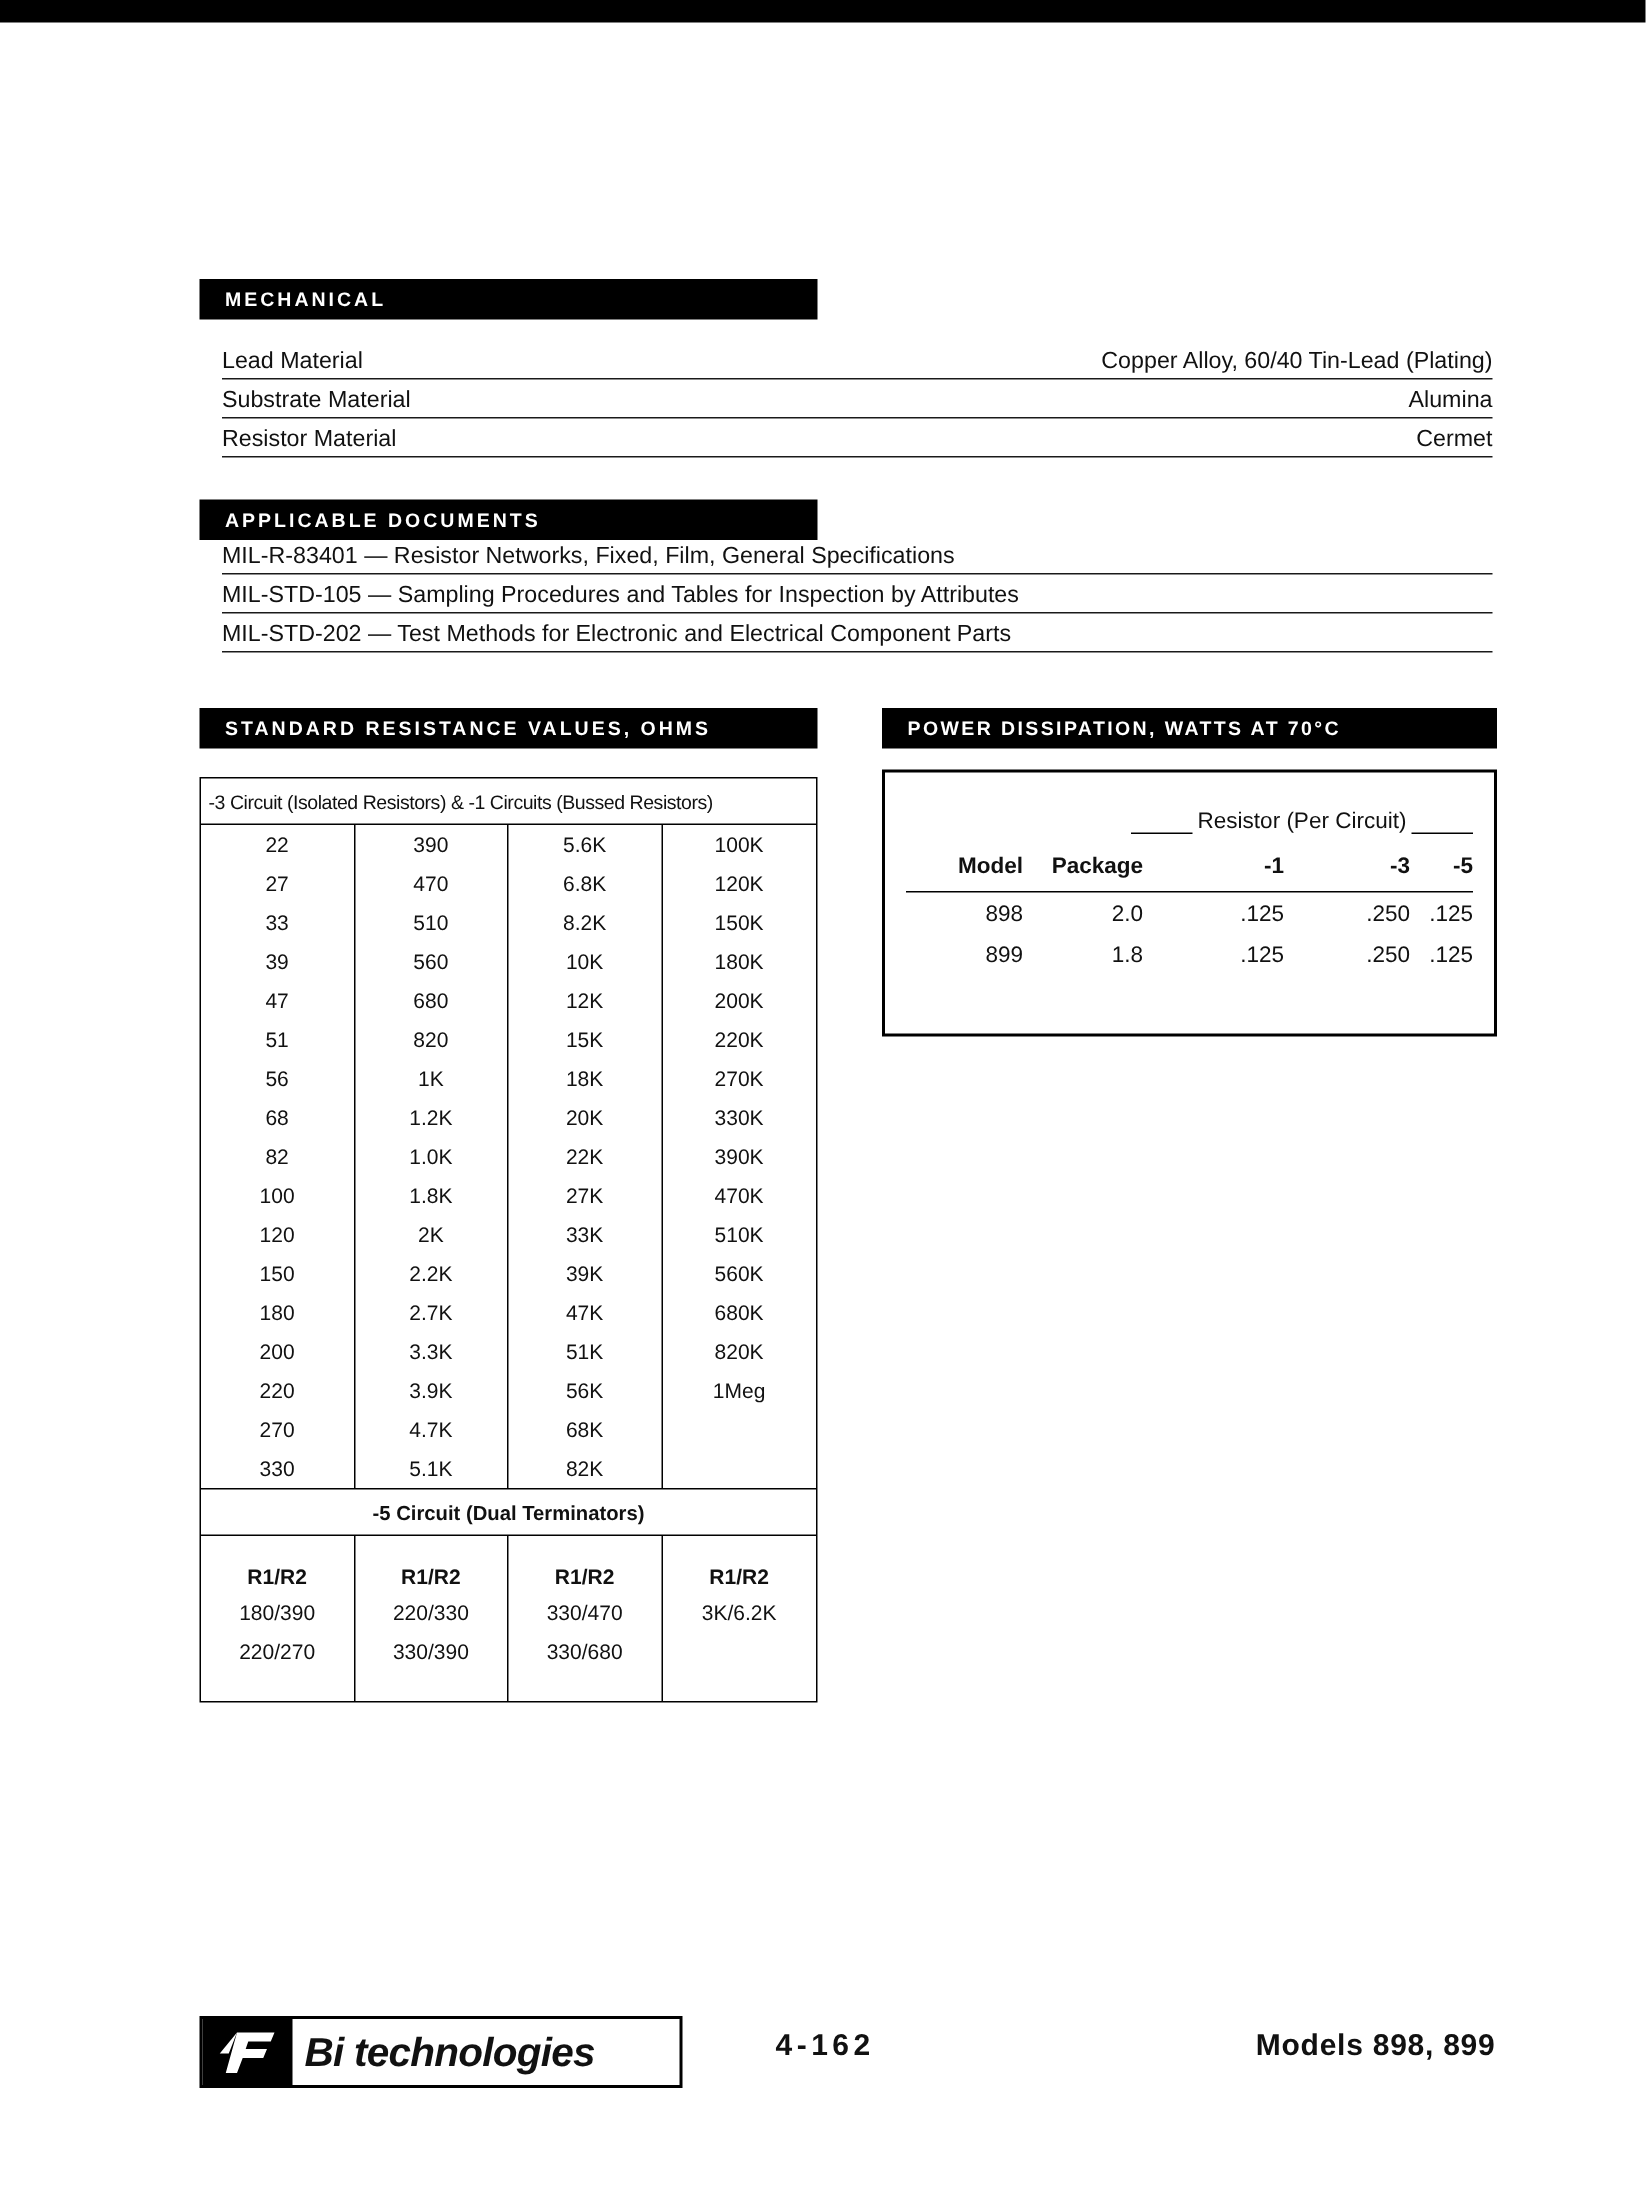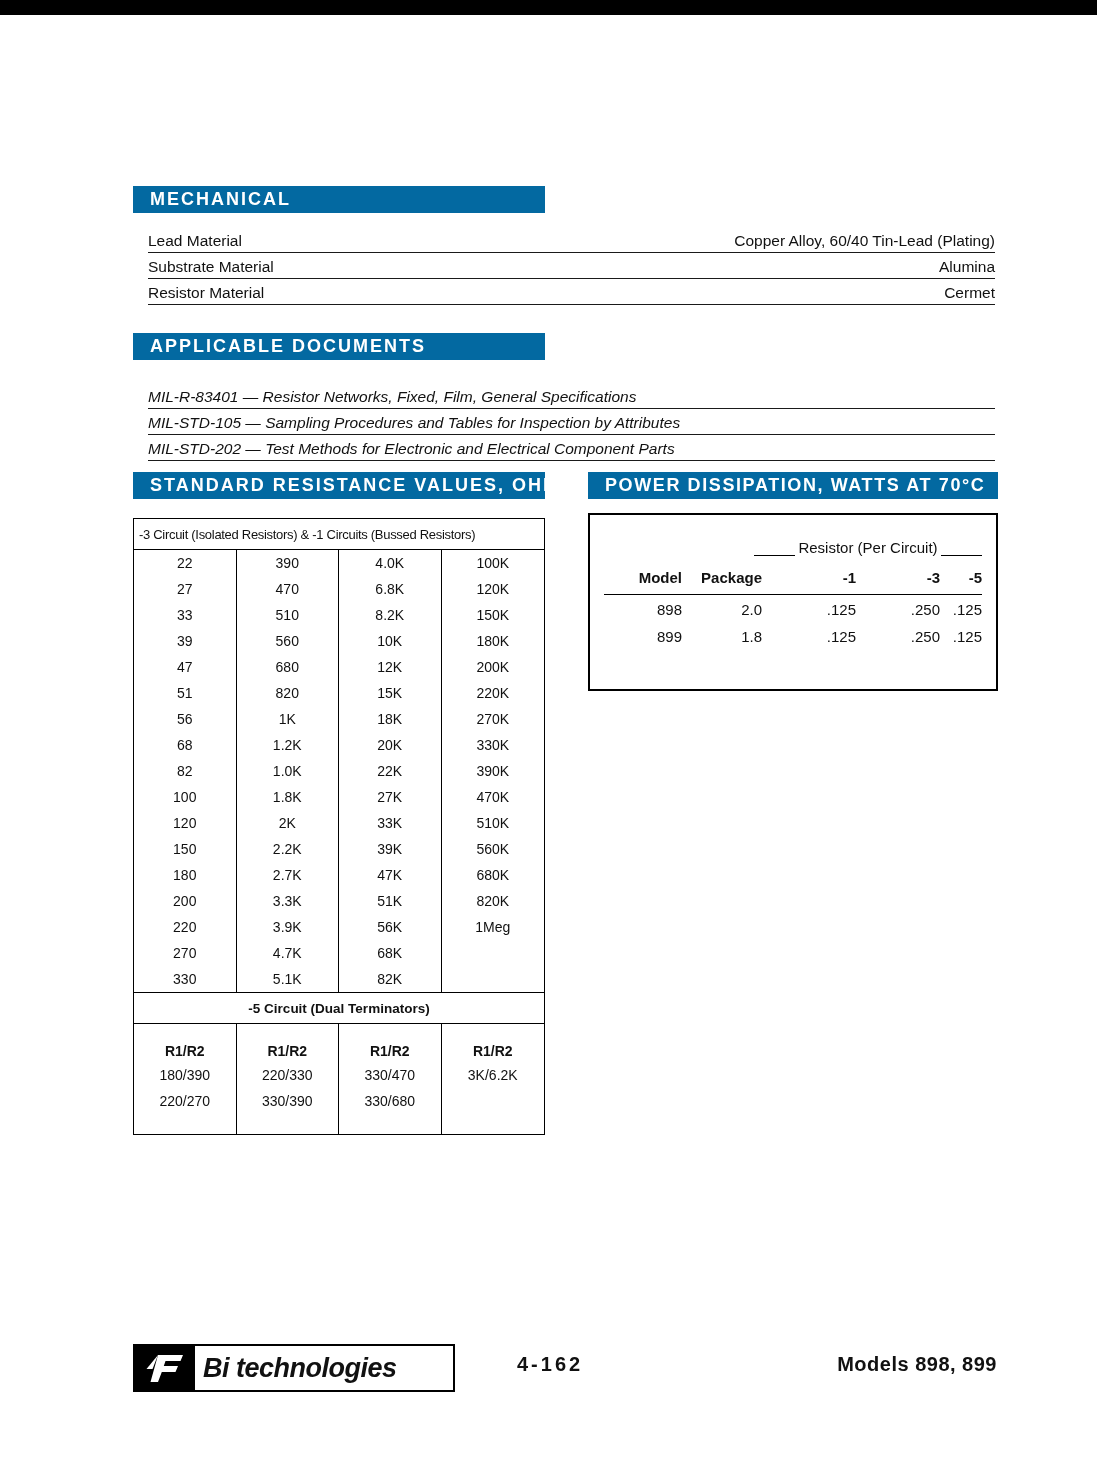--- a/index.html
+++ b/index.html
@@ -6,37 +6,37 @@
   html,body { background:#ffffff; }
   body {
     font-family:"Liberation Sans", sans-serif;
     width:1097px; height:1466px;
     position:relative; color:#111;
     overflow:hidden;
   }
   .topbar { position:absolute; top:0; left:0; width:1097px; height:15px; background:#000; }
 
   .section-bar {
-    position:absolute; background:#0369a1; color:#fff;
-    font-weight:bold; font-size:18px; letter-spacing:2px;
+    position:absolute; background:#000000; color:#fff;
+    font-weight:bold; font-size:13px; letter-spacing:2px;
     height:27px; line-height:27px; padding-left:17px;
     white-space:nowrap;
   }
   .bar-mech { left:133px; top:186px; width:412px; }
   .bar-docs { left:133px; top:333px; width:412px; }
   .bar-res  { left:133px; top:472px; width:412px; }
   .bar-pow  { left:588px; top:472px; width:410px; letter-spacing:1.6px; }
 
   .spec-rows { position:absolute; left:148px; top:227px; width:847px; }
   .spec-row {
     display:flex; justify-content:space-between; align-items:flex-end;
     height:26px; border-bottom:1px solid #1a1a1a; font-size:15.5px;
     padding-bottom:2px;
   }
-  .doc-list { position:absolute; left:148px; top:383px; width:847px;font-style:italic; }
+  .doc-list { position:absolute; left:148px; top:357px; width:847px; }
   .doc-row {
     height:26px; border-bottom:1px solid #1a1a1a; font-size:15.5px;
     display:flex; align-items:flex-end; padding-bottom:2px;
   }
 
   
   .res-table {
     position:absolute; left:133px; top:518px; width:412px;
     border:1.5px solid #000; background:#fff;
   }
@@ -127,21 +127,21 @@
   </div>
 
 <div class="section-bar bar-res">STANDARD RESISTANCE VALUES, OHMS</div>
 <div class="section-bar bar-pow">POWER DISSIPATION, WATTS AT 70°C</div>
 
 <div class="res-table">
   <div class="res-head">-3 Circuit (Isolated Resistors) &amp; -1 Circuits (Bussed Resistors)</div>
   <div class="rgrid">
       <div class="rcell vr">22</div>
       <div class="rcell vr">390</div>
-      <div class="rcell vr">4.0K</div>
+      <div class="rcell vr">5.6K</div>
       <div class="rcell">100K</div>
       <div class="rcell vr">27</div>
       <div class="rcell vr">470</div>
       <div class="rcell vr">6.8K</div>
       <div class="rcell">120K</div>
       <div class="rcell vr">33</div>
       <div class="rcell vr">510</div>
       <div class="rcell vr">8.2K</div>
       <div class="rcell">150K</div>
       <div class="rcell vr">39</div>

